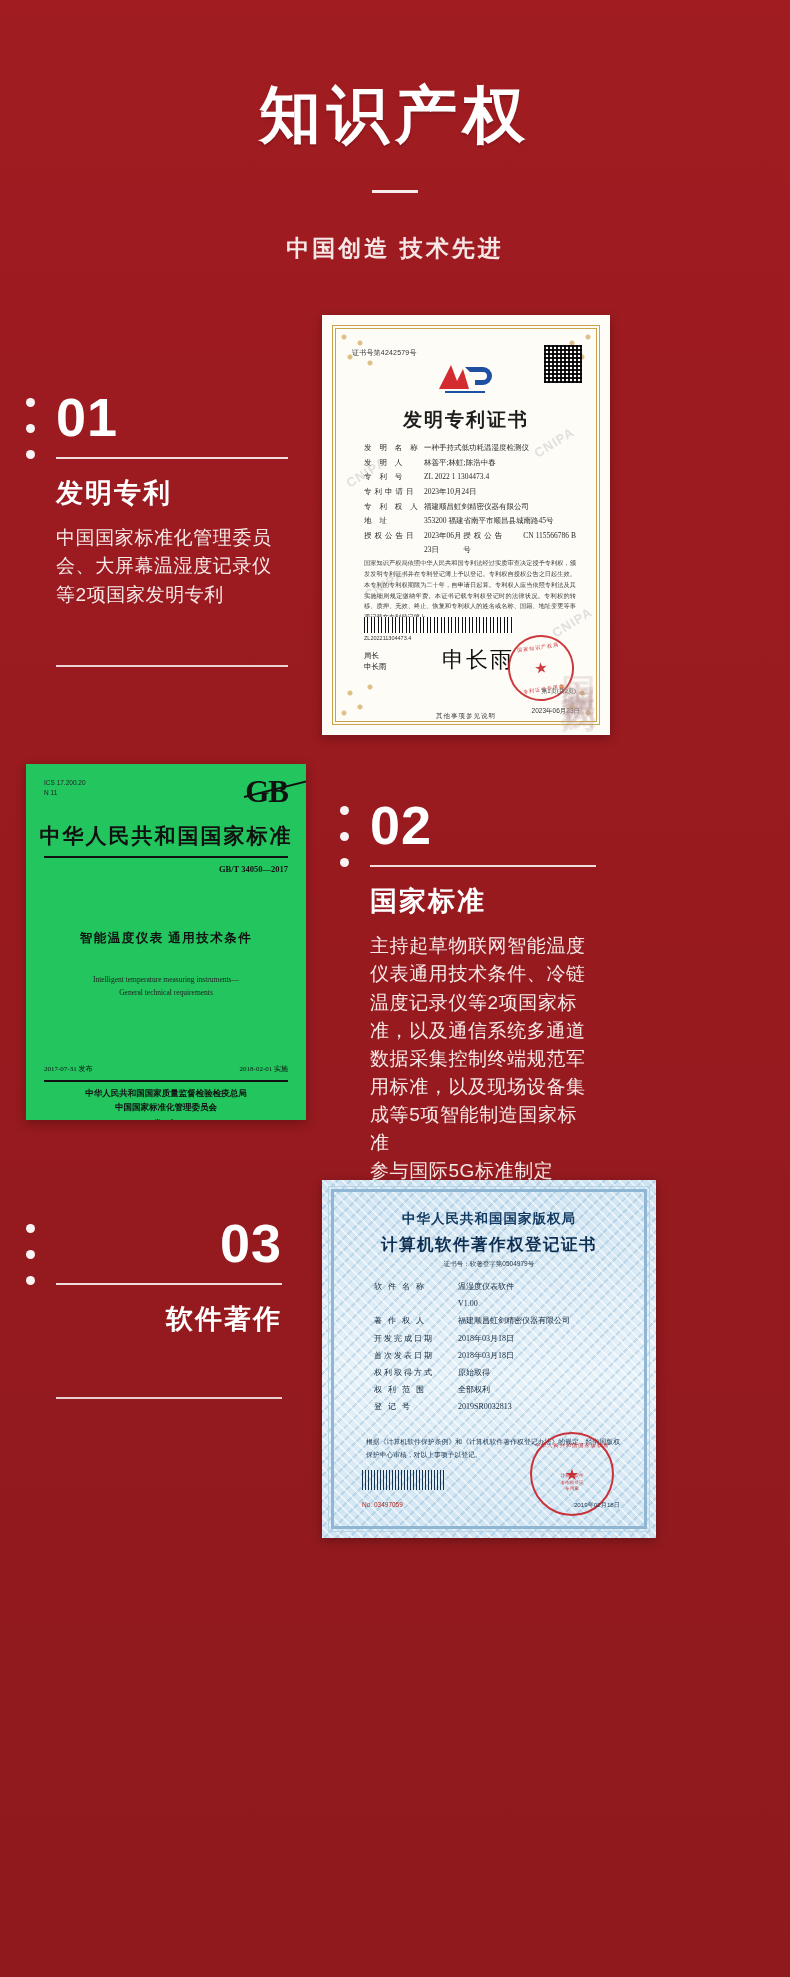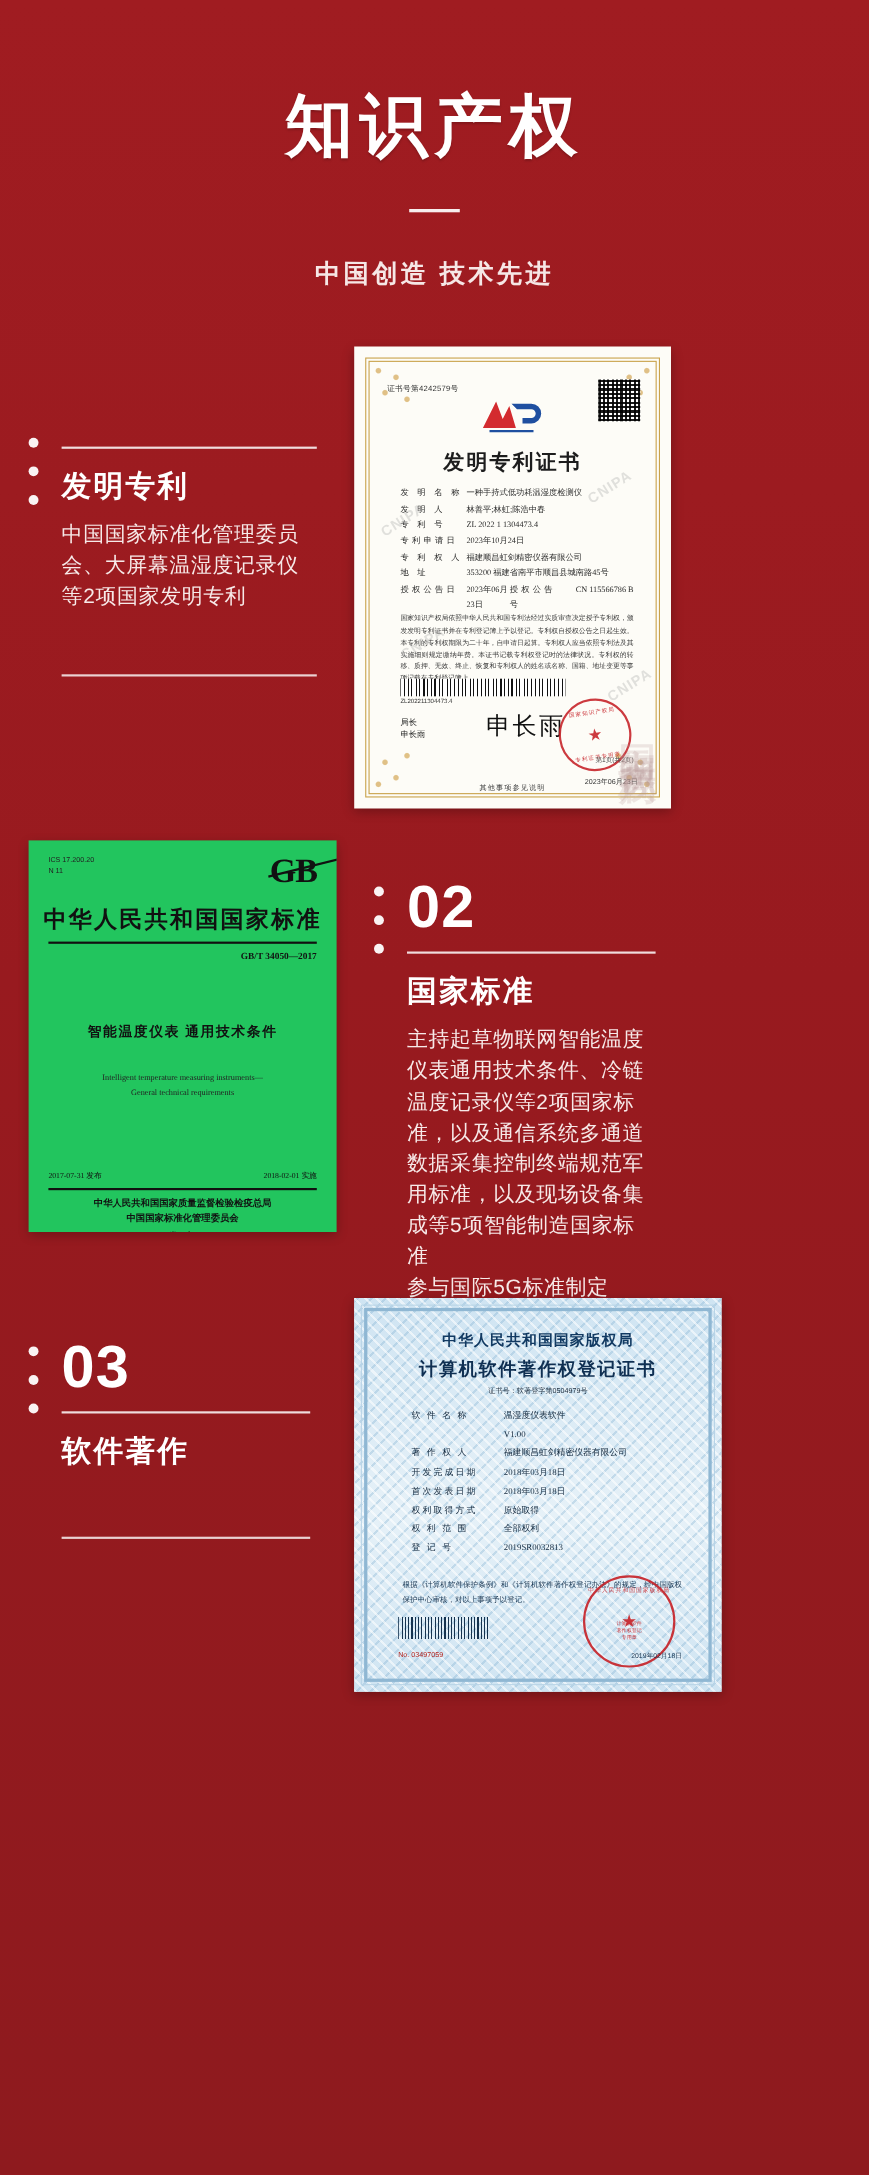--- a/index.html
+++ b/index.html
@@ -154,21 +154,21 @@
     width: 150px; height: 16px;
     background: repeating-linear-gradient(90deg,#111 0 1px,#fff 1px 3px,#111 3px 4px,#fff 4px 7px);
   }
   .c1-bar-no {
     position: absolute; left: 42px; top: 320px;
     font-size: 5.5px; color: #333;
   }
   .c1-sign-label {
     position: absolute; left: 42px; top: 336px;
     font-size: 7.5px; color: #222; line-height: 1.5;
-    font-family: Liberation Sans, sans-serif;
+    font-family: Liberation Mono, monospace;
   }
   .c1-sign {
     position: absolute; left: 120px; top: 330px;
     font-size: 22px; color: #111;
     font-family: "Liberation Serif", "DejaVu Serif", serif;
     letter-spacing: 2px;
   }
   .c1-seal {
     position: absolute; right: 36px; top: 320px;
     width: 66px; height: 66px; border-radius: 50%;
@@ -378,20 +378,21 @@
   <div class="subtitle">中国创造  技术先进</div>
 </div>
 
 <div class="txtcol" style="left:26px; top:392px; width:262px;">
   <div class="dots">
       <i></i>
       <i></i>
       <i></i>
     </div>
   <div style="margin-left:30px;">
+    <div class="num">01</div>
     <div class="rule"></div>
     <div class="sect-title">发明专利</div>
     <div class="sect-body">中国国家标准化管理委员会、大屏幕温湿度记录仪等2项国家发明专利</div>
     <div class="rule-bottom" style="margin-top:56px;"></div>
   </div>
 </div>
 
 <div class="cert1 block">
   <div class="inner-border"></div>
   <div class="corner-pat c-tl"></div>
@@ -507,21 +508,21 @@
 参与国际5G标准制定</div>
   </div>
 </div>
 
 <div class="txtcol" style="left:26px; top:1218px; width:256px;">
   <div class="dots">
       <i></i>
       <i></i>
       <i></i>
     </div>
-  <div style="margin-left:30px;">
+  <div style="margin-left:30px;text-align:right;">
     <div class="num">03</div>
     <div class="rule"></div>
     <div class="sect-title">软件著作</div>
     <div class="rule-bottom" style="margin-top:60px;"></div>
   </div>
 </div>
 
 <div class="cert3 block">
   <div class="c3-guil"></div>
   <div class="c3-frame"></div>

